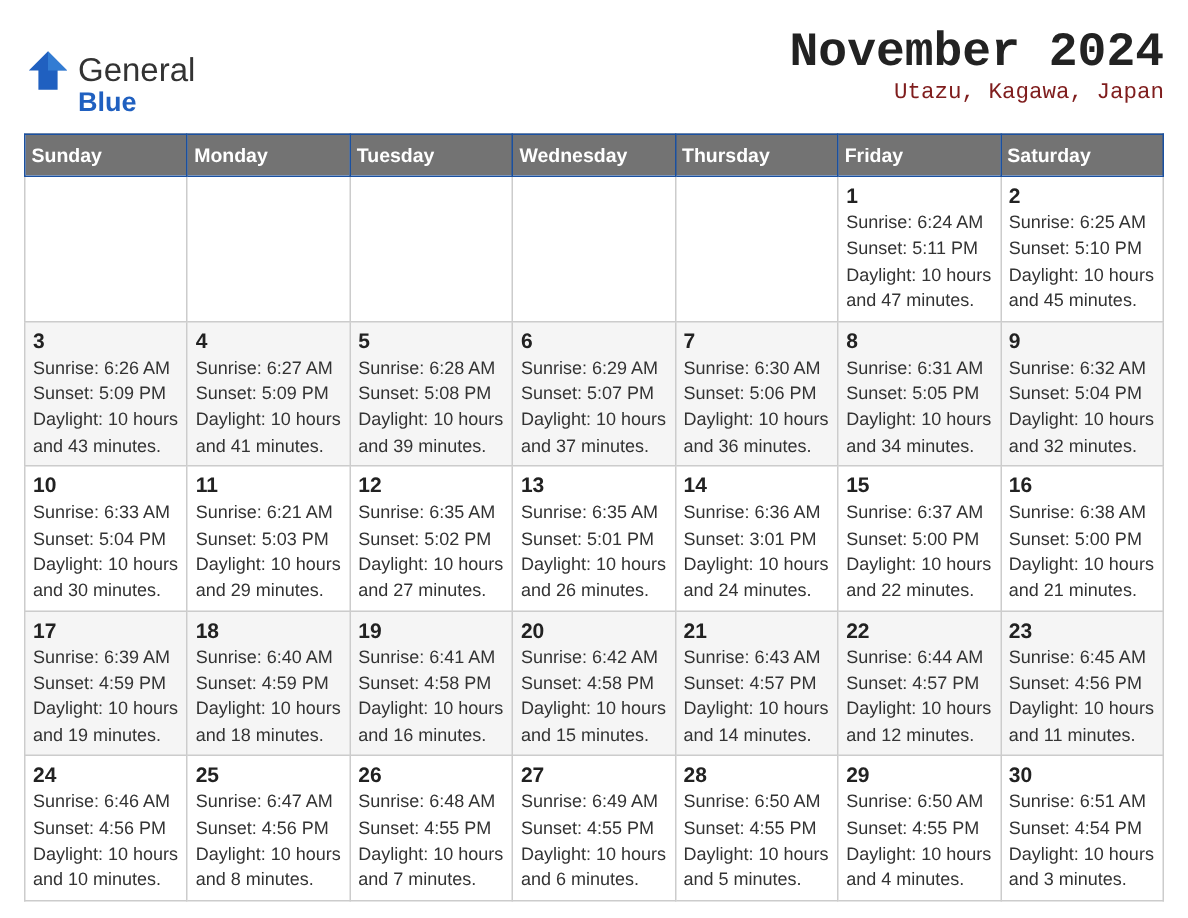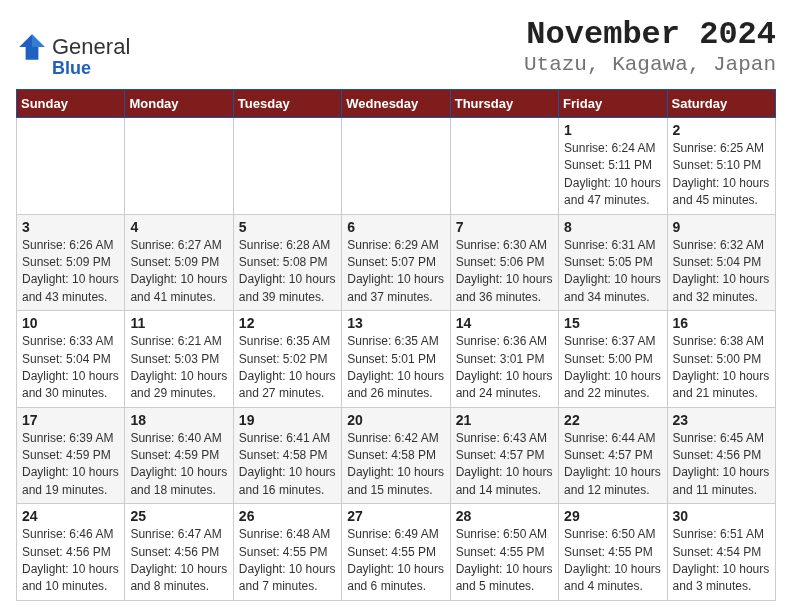--- a/index.html
+++ b/index.html
@@ -44,30 +44,30 @@
     .title-area {
       text-align: right;
       font-family: Liberation Mono, monospace;
     }
     .month-title {
       font-size: 32px;
       font-weight: bold;
       color: #222;
     }
     .location {
-      font-size: 21px;
-      color: #737373;
+      font-size: 15px;
+      color: #7f1d1d;
     }
     .calendar {
       width: 100%;
       border-collapse: collapse;
       border: 1px solid #ccc;
     }
     .calendar th {
-      background: #7f1d1d;
+      background: #737373;
       color: #fff;
       font-size: 13px;
       font-weight: bold;
       padding: 6px 4px;
       text-align: left;
       border: 1px solid #1a50a0;
     }
     .calendar td {
       width: calc(100% / 7);
       vertical-align: top;

